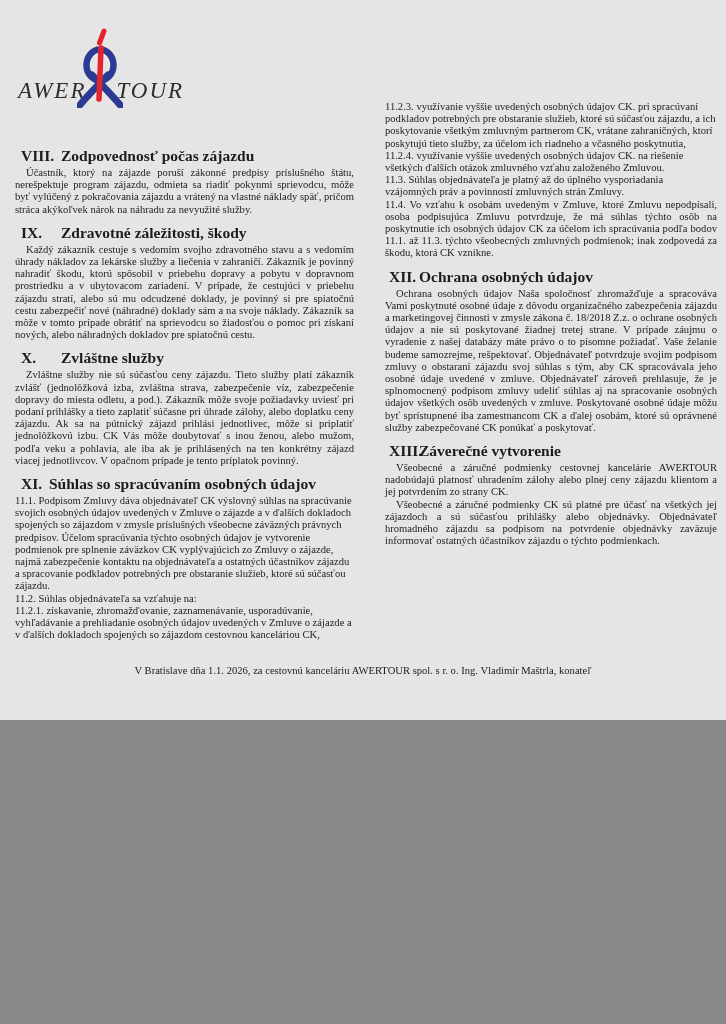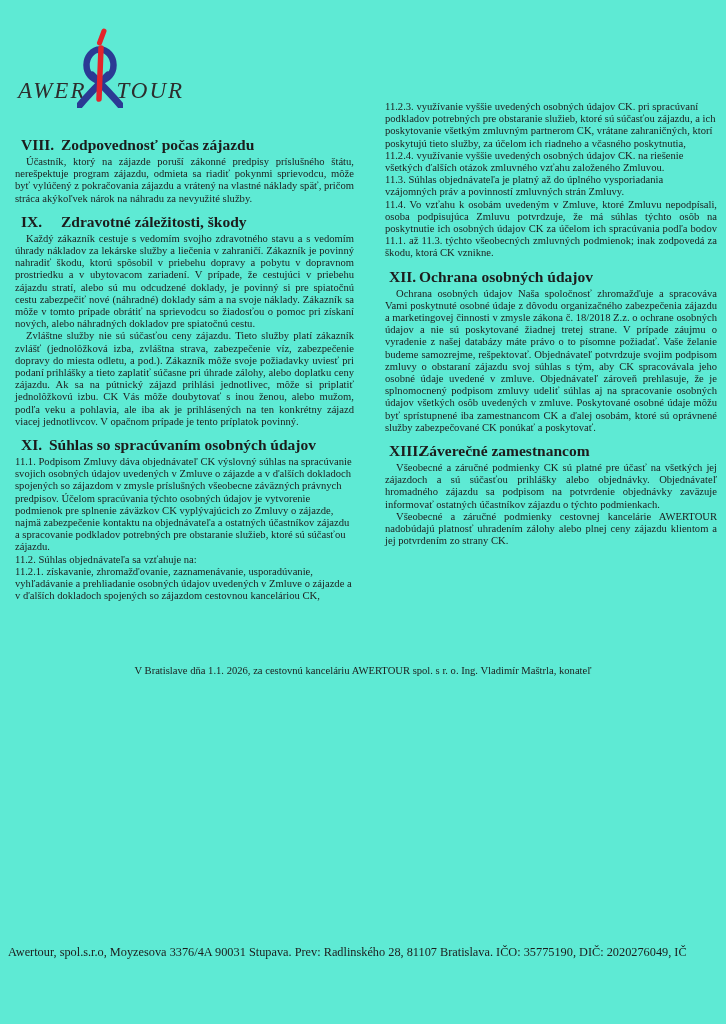--- a/index.html
+++ b/index.html
@@ -1,33 +1,33 @@
 <!DOCTYPE html>
 <html><head>
 <meta charset="utf-8">
 <style>
   html,body{margin:0;padding:0;background:#888;}
   .page{
-    position:relative;width:726px;height:1024px;background:#5eead4;
+    position:relative;width:726px;height:720px;background:#e5e5e5;
     font-family:"Liberation Serif","DejaVu Serif",serif;color:#1c1c1c;
     overflow:hidden;margin:0 auto;
   }
   
   .logo{position:absolute;left:18px;top:28px;height:80px;display:flex;align-items:flex-end;}
   .logo-word{font-style:italic;font-size:23px;letter-spacing:2px;color:#2d2d2d;line-height:1;padding-bottom:6px;white-space:nowrap;}
   .logo-icon{display:block;margin:0 -7px 0 -9px;}
   
   .col{position:absolute;font-size:10.6px;line-height:12.2px;text-align:justify;}
   .col-left{left:15px;top:136px;width:339px;}
   .col-right{left:385px;top:101px;width:332px;}
   .col p{margin:0;}
   p.ind{text-indent:11px;}
   p.leftal{text-align:left;}
   .sec-h{font-weight:bold;font-size:15.5px;line-height:17px;margin:8px 0 3px 0;padding-left:6px;text-align:left;white-space:nowrap;}
-  .sec-h.first{margin-top:0;}
+  .sec-h.first{margin-top:11px;}
   .col-right .sec-h{padding-left:4px;font-family:Liberation Serif, serif;}
   .sec-h .num{display:inline-block;}
   .num.w40{width:40px;}
   .num.w28{width:28px;}
   .num.w30{width:30px;}
   
   .signature{position:absolute;left:0;top:664px;width:726px;text-align:center;font-size:10.6px;line-height:13px;}
   .footer{position:absolute;left:8px;top:945px;width:710px;text-align:left;font-size:12.3px;line-height:15.5px;}
 </style>
 </head>
@@ -51,20 +51,23 @@
     <div class="sec-h first">
       <span class="num w40">VIII.</span><span>Zodpovednosť počas zájazdu</span>
     </div>
     <p class="ind">Účastník, ktorý na zájazde poruší zákonné predpisy príslušného štátu, nerešpektuje program zájazdu, odmieta sa riadiť pokynmi sprievodcu, môže byť vylúčený z pokračovania zájazdu a vrátený na vlastné náklady späť, pričom stráca akýkoľvek nárok na náhradu za nevyužité služby.</p>
 
     <div class="sec-h">
       <span class="num w40">IX.</span><span>Zdravotné záležitosti, škody</span>
     </div>
     <p class="ind">Každý zákazník cestuje s vedomím svojho zdravotného stavu a s vedomím úhrady nákladov za lekárske služby a liečenia v zahraničí. Zákazník je povinný nahradiť škodu, ktorú spôsobil v priebehu dopravy a pobytu v dopravnom prostriedku a v ubytovacom zariadení. V prípade, že cestujúci v priebehu zájazdu stratí, alebo sú mu odcudzené doklady, je povinný si pre spiatočnú cestu zabezpečiť nové (náhradné) doklady sám a na svoje náklady. Zákazník sa môže v tomto prípade obrátiť na sprievodcu so žiadosťou o pomoc pri získaní nových, alebo náhradných dokladov pre spiatočnú cestu.</p>
 
+    <div class="sec-h">
+      <span class="num w40">X.</span><span>Zvláštne služby</span>
+    </div>
     <p class="ind">Zvláštne služby nie sú súčasťou ceny zájazdu. Tieto služby platí zákazník zvlášť (jednolôžková izba, zvláštna strava, zabezpečenie víz, zabezpečenie dopravy do miesta odletu, a pod.). Zákazník môže svoje požiadavky uviesť pri podaní prihlášky a tieto zaplatiť súčasne pri úhrade zálohy, alebo doplatku ceny zájazdu. Ak sa na pútnický zájazd prihlási jednotlivec, môže si priplatiť jednolôžkovú izbu. CK Vás môže doubytovať s inou ženou, alebo mužom, podľa veku a pohlavia, ale iba ak je prihlásených na ten konkrétny zájazd viacej jednotlivcov. V opačnom prípade je tento príplatok povinný.</p>
 
     <div class="sec-h">
       <span class="num w28">XI.</span><span>Súhlas so spracúvaním osobných údajov</span>
     </div>
     <p class="leftal">11.1. Podpisom Zmluvy dáva objednávateľ CK výslovný súhlas na spracúvanie svojich osobných údajov uvedených v Zmluve o zájazde a v ďalších dokladoch spojených so zájazdom v zmysle príslušných všeobecne záväzných právnych predpisov. Účelom spracúvania týchto osobných údajov je vytvorenie podmienok pre splnenie záväzkov CK vyplývajúcich zo Zmluvy o zájazde, najmä zabezpečenie kontaktu na objednávateľa a ostatných účastníkov zájazdu a spracovanie podkladov potrebných pre obstaranie služieb, ktoré sú súčasťou zájazdu.</p>
     <p class="leftal">11.2. Súhlas objednávateľa sa vzťahuje na:</p>
     <p class="leftal">11.2.1. získavanie, zhromažďovanie, zaznamenávanie, usporadúvanie, vyhľadávanie a prehliadanie osobných údajov uvedených v Zmluve o zájazde a v ďalších dokladoch spojených so zájazdom cestovnou kanceláriou CK,</p>
   </div>
 
@@ -73,24 +76,24 @@
     <p class="leftal">11.2.4. využívanie vyššie uvedených osobných údajov CK. na riešenie všetkých ďalších otázok zmluvného vzťahu založeného Zmluvou.</p>
     <p class="leftal">11.3. Súhlas objednávateľa je platný až do úplného vysporiadania vzájomných práv a povinností zmluvných strán Zmluvy.</p>
     <p>11.4. Vo vzťahu k osobám uvedeným v Zmluve, ktoré Zmluvu nepodpísali, osoba podpisujúca Zmluvu potvrdzuje, že má súhlas týchto osôb na poskytnutie ich osobných údajov CK za účelom ich spracúvania podľa bodov 11.1. až 11.3. týchto všeobecných zmluvných podmienok; inak zodpovedá za škodu, ktorá CK vznikne.</p>
 
     <div class="sec-h">
       <span class="num w30">XII.</span><span>Ochrana osobných údajov</span>
     </div>
     <p class="ind">Ochrana osobných údajov Naša spoločnosť zhromažďuje a spracováva Vami poskytnuté osobné údaje z dôvodu organizačného zabezpečenia zájazdu a marketingovej činnosti v zmysle zákona č. 18/2018 Z.z. o ochrane osobných údajov a nie sú poskytované žiadnej tretej strane. V prípade záujmu o vyradenie z našej databázy máte právo o to písomne požiadať. Vaše želanie budeme samozrejme, rešpektovať. Objednávateľ potvrdzuje svojim podpisom zmluvy o obstaraní zájazdu svoj súhlas s tým, aby CK spracovávala jeho osobné údaje uvedené v zmluve. Objednávateľ zároveň prehlasuje, že je splnomocnený podpisom zmluvy udeliť súhlas aj na spracovanie osobných údajov všetkých osôb uvedených v zmluve. Poskytované osobné údaje môžu byť sprístupnené iba zamestnancom CK a ďalej osobám, ktoré sú oprávnené služby zabezpečované CK ponúkať a poskytovať.</p>
 
     <div class="sec-h">
-      <span class="num w30">XIII.</span><span>Záverečné zamestnancom</span>
+      <span class="num w30">XIII.</span><span>Záverečné vytvorenie</span>
     </div>
+    <p class="ind">Všeobecné a záručné podmienky cestovnej kancelárie AWERTOUR nadobúdajú platnosť uhradením zálohy alebo plnej ceny zájazdu klientom a jej potvrdením zo strany CK.</p>
     <p class="ind">Všeobecné a záručné podmienky CK sú platné pre účasť na všetkých jej zájazdoch a sú súčasťou prihlášky alebo objednávky. Objednávateľ hromadného zájazdu sa podpisom na potvrdenie objednávky zaväzuje informovať ostatných účastníkov zájazdu o týchto podmienkach.</p>
-    <p class="ind">Všeobecné a záručné podmienky cestovnej kancelárie AWERTOUR nadobúdajú platnosť uhradením zálohy alebo plnej ceny zájazdu klientom a jej potvrdením zo strany CK.</p>
   </div>
 
   <div class="signature">V Bratislave dňa 1.1. 2026, za cestovnú kanceláriu AWERTOUR spol. s r. o. Ing. Vladimír Maštrla, konateľ</div>
 
   <div class="footer">
     <div>Awertour, spol.s.r.o, Moyzesova 3376/4A 90031 Stupava. Prev: Radlinského 28, 81107 Bratislava. IČO: 35775190, DIČ: 2020276049, IČ</div>
   </div>
 
 </div>
 

